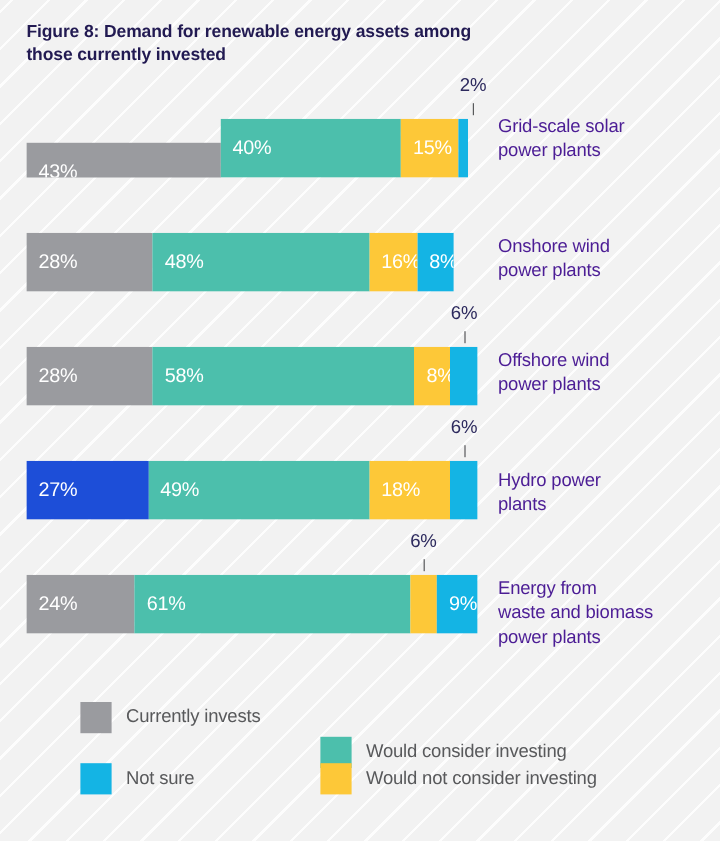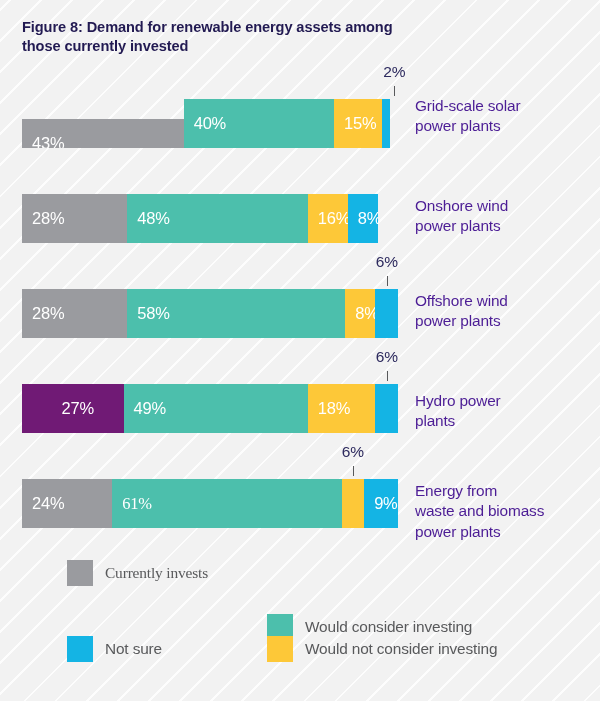--- a/index.html
+++ b/index.html
@@ -181,21 +181,21 @@
         </div>
         <div class="cat-label" style="top: 291px;">
           <div>Offshore wind</div>
           <div>power plants</div>
         </div>
       </div>
       <div class="bar-row" style="top: 0px;">
         <div class="callout" style="left: 386.72px; top: 348px;">6%</div>
         <div class="callout-line" style="left: 386.72px; top: 371px; height: 10px;"></div>
         <div class="bar" style="top: 384px; height: 49px;">
-          <div class="seg" style="background: #701a75; width: 101.52px; justify-content: center;">
+          <div class="seg" style="background: #1d4ed8; width: 101.52px;">
             <span class="seg-label">27%</span>
           </div>
           <div class="seg" style="background: rgb(76, 191, 172); width: 184.24px;">
             <span class="seg-label">49%</span>
           </div>
           <div class="seg" style="background: rgb(253, 200, 56); width: 67.68px;">
             <span class="seg-label">18%</span>
           </div>
           <div class="seg" style="background: rgb(20, 180, 228); width: 22.56px;"></div>
         </div>
@@ -204,38 +204,38 @@
           <div>plants</div>
         </div>
       </div>
       <div class="bar-row" style="top: 0px;">
         <div class="callout" style="left: 352.88px; top: 443px;">6%</div>
         <div class="callout-line" style="left: 352.88px; top: 466px; height: 10px;"></div>
         <div class="bar" style="top: 479px; height: 49px;">
           <div class="seg" style="background: rgb(154, 155, 159); width: 90.24px;">
             <span class="seg-label">24%</span>
           </div>
-          <div class="seg" style="background: rgb(76, 191, 172); width: 229.36px; font-family: Liberation Serif, serif;">
+          <div class="seg" style="background: rgb(76, 191, 172); width: 229.36px;">
             <span class="seg-label">61%</span>
           </div>
           <div class="seg" style="background: rgb(253, 200, 56); width: 22.56px;"></div>
           <div class="seg" style="background: rgb(20, 180, 228); width: 33.84px;">
             <span class="seg-label">9%</span>
           </div>
         </div>
         <div class="cat-label" style="top: 481px;">
           <div>Energy from</div>
           <div>waste and biomass</div>
           <div>power plants</div>
         </div>
       </div>
     </div>
 
   <div class="legend" id="legend-layer">
-      <div class="legend-item" style="left: 67px; top: 560px; font-family: Liberation Serif, serif;">
+      <div class="legend-item" style="left: 67px; top: 585px;">
         <div class="legend-swatch" style="background: rgb(154, 155, 159);"></div>
         <div class="legend-text">Currently invests</div>
       </div>
       <div class="legend-item" style="left: 267px; top: 614px;">
         <div class="legend-swatch" style="background: rgb(76, 191, 172);"></div>
         <div class="legend-text">Would consider investing</div>
       </div>
       <div class="legend-item" style="left: 67px; top: 636px;">
         <div class="legend-swatch" style="background: rgb(20, 180, 228);"></div>
         <div class="legend-text">Not sure</div>

